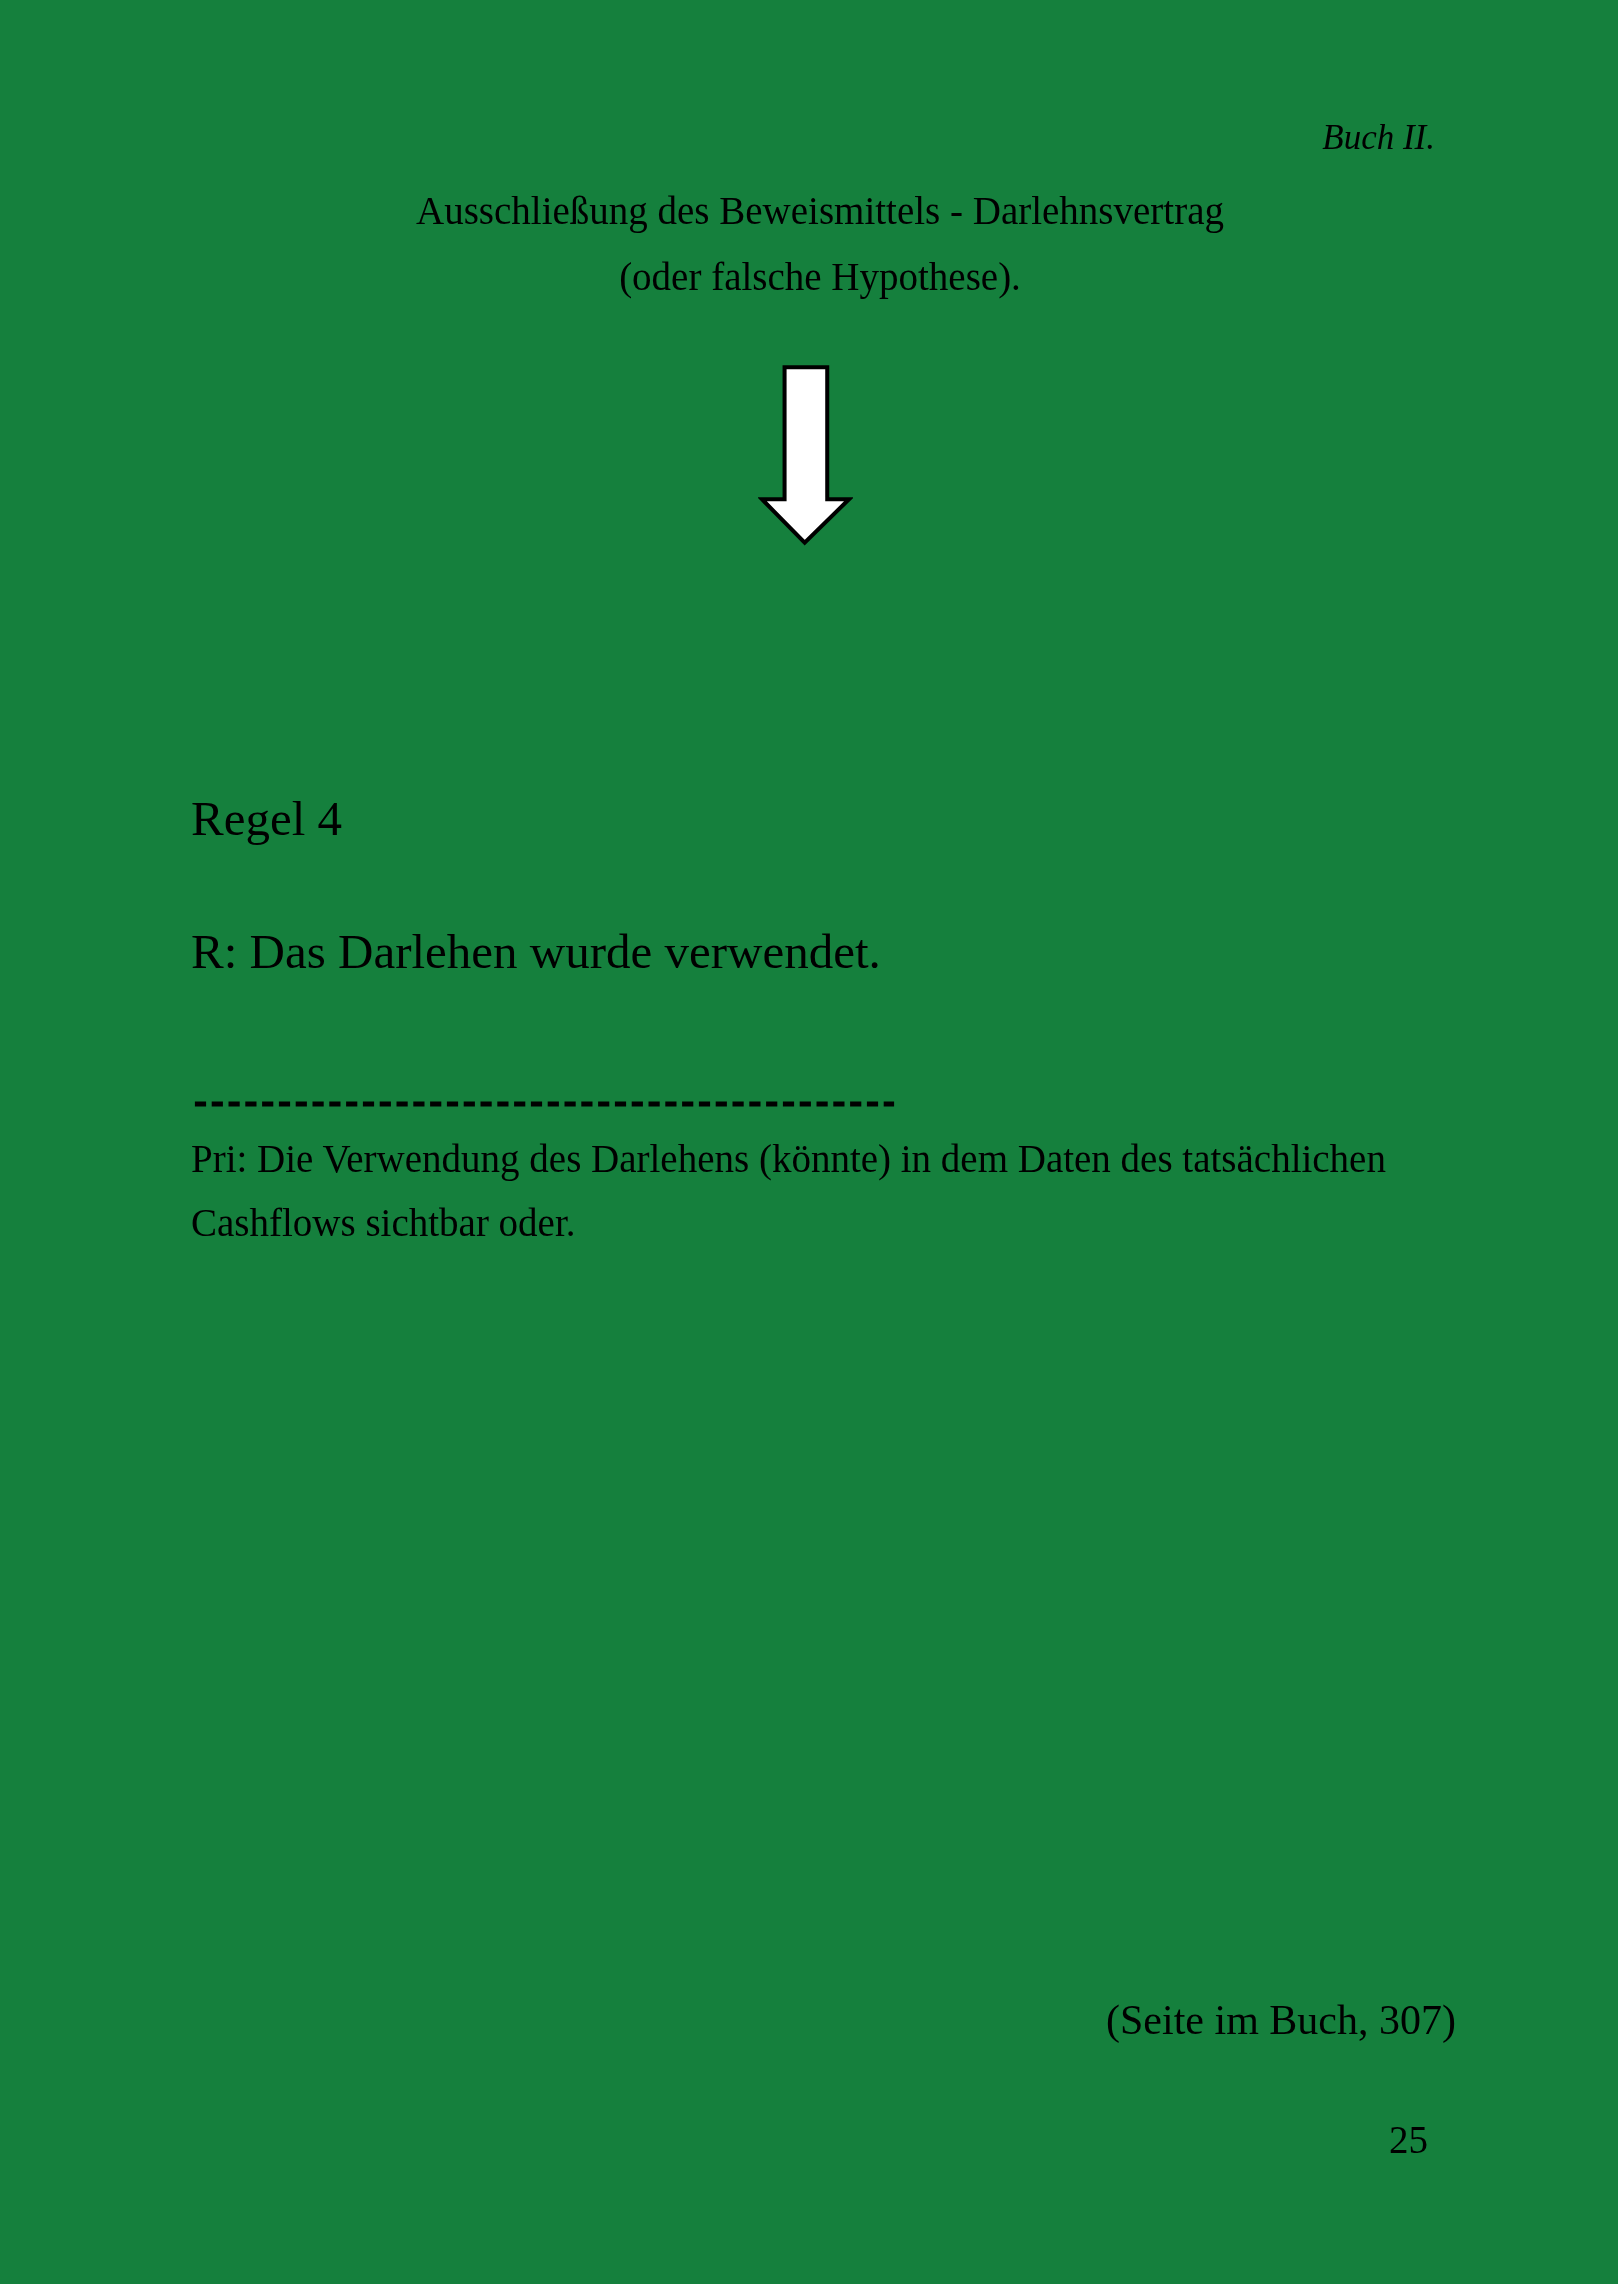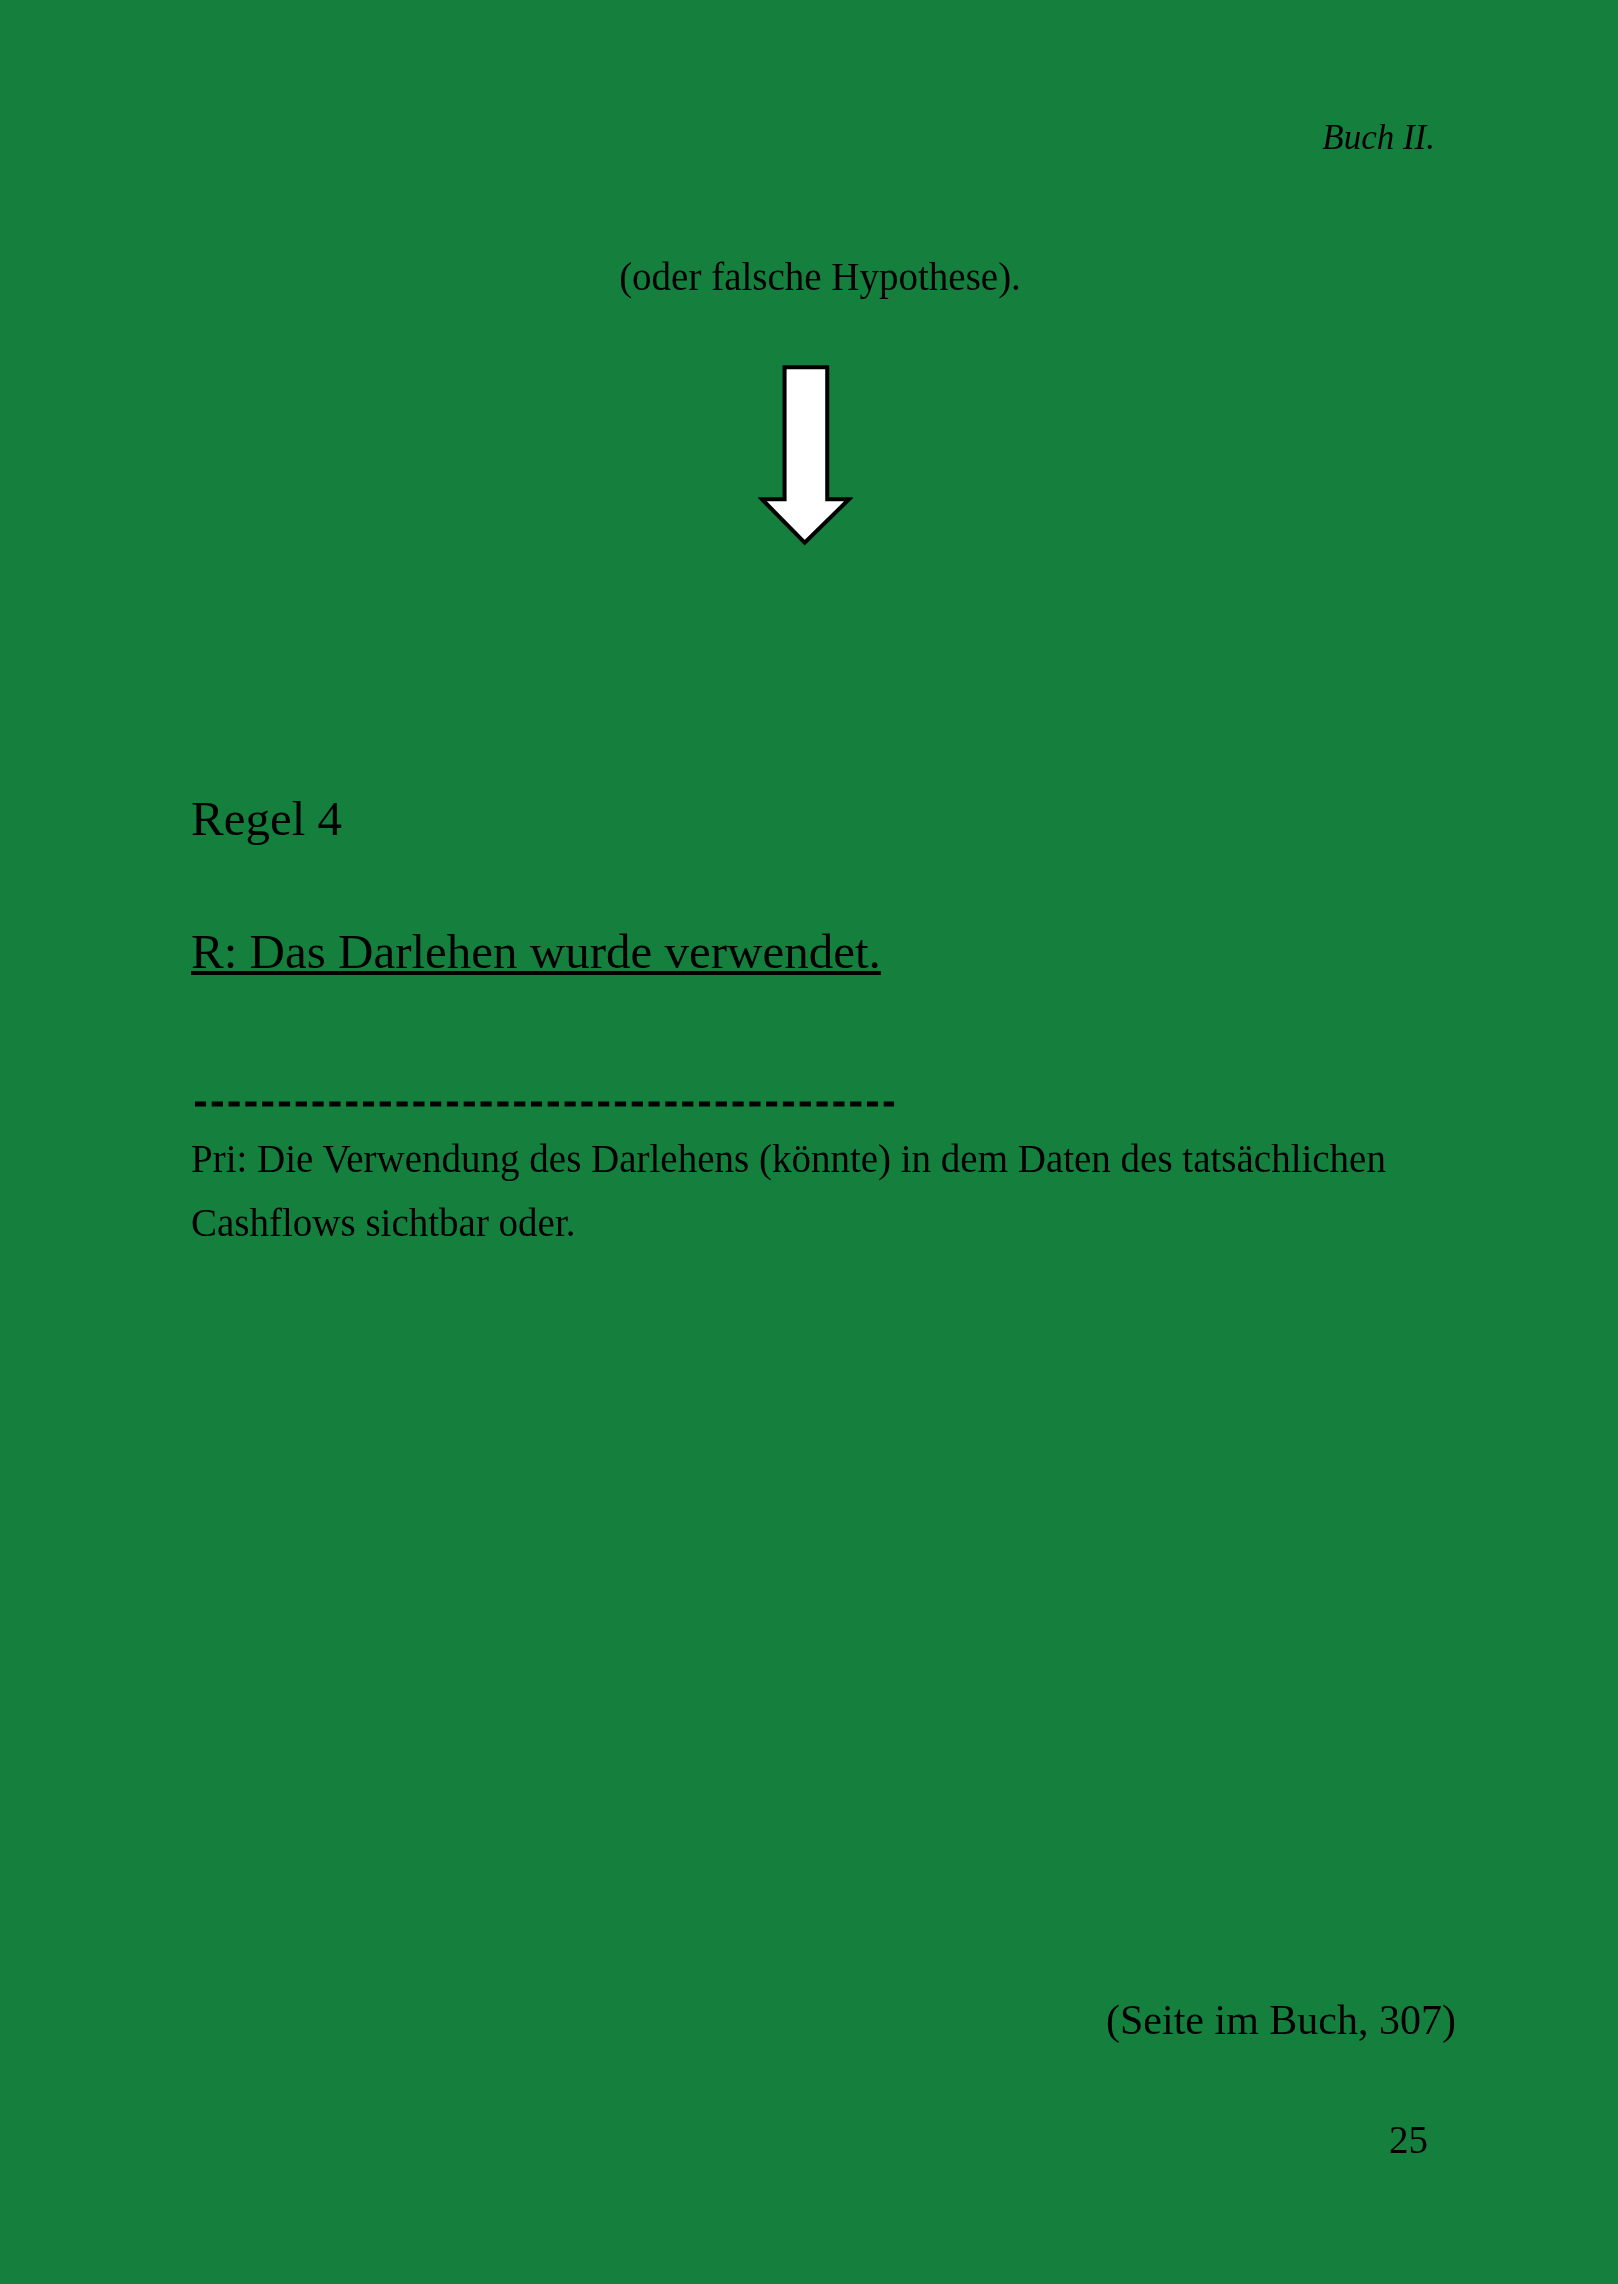--- a/index.html
+++ b/index.html
@@ -42,21 +42,21 @@
     width: 95px;
     height: 184px;
   }
   .body-line {
     left: 191px;
     font-size: 49px;
     line-height: 1;
     white-space: nowrap;
   }
   .rule-heading   { top: 794px; }
-  .statement-r    { top: 927px; text-decoration: underline; }
+  .statement-r    { top: 927px; }
   .statement-pra  { top: 993px; }
   .divider-wrap {
     left: 192px;
     top: 1096px;
     width: 705px;
     height: 8px;
   }
   .statement-pri {
     left: 191px;
     top: 1127px;
@@ -80,20 +80,21 @@
     text-align: center;
   }
 </style>
 </head>
 <body>
 
 <div class="page">
 
   <div class="abs running-header">Buch II.</div>
 
+  <div class="abs doc-title l1">Ausschließung des Beweismittels - Darlehnsvertrag</div>
 
   <div class="abs doc-title l2">(oder falsche Hypothese).</div>
 
   <div class="abs arrow-wrap">
     <svg width="95" height="184" viewBox="0 0 118 228" xmlns="http://www.w3.org/2000/svg">
       <polygon points="33,5 86,5 86,169 113,169 58,223 5,169 33,169" fill="#ffffff" stroke="#000000" stroke-width="5" stroke-linejoin="miter"></polygon>
     </svg>
   </div>
 
   <div class="abs body-line rule-heading">Regel 4</div>

